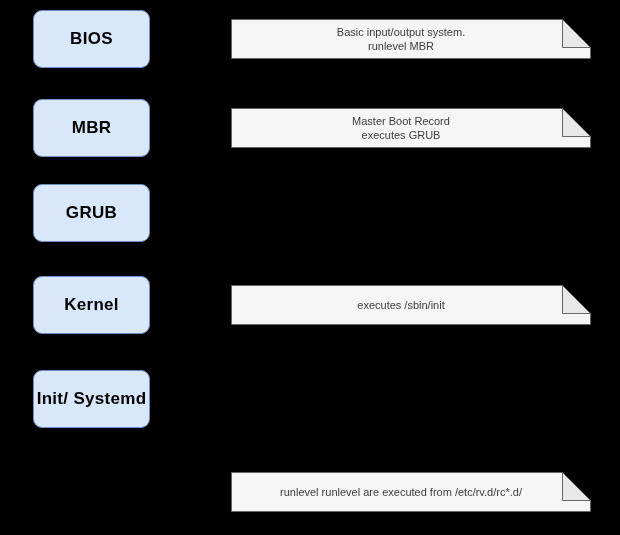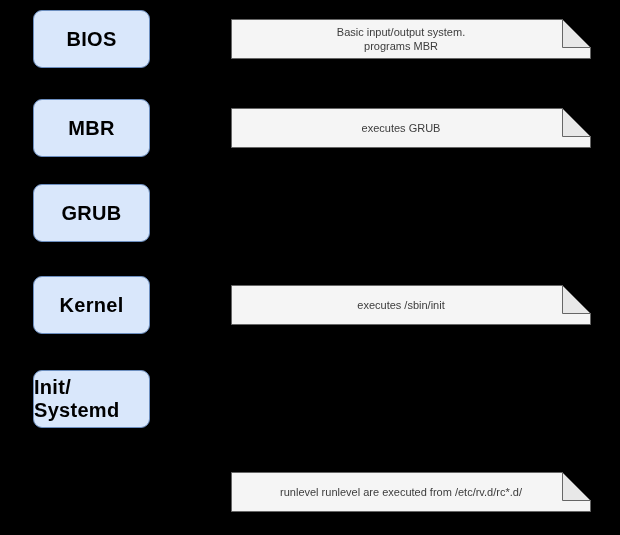--- a/index.html
+++ b/index.html
@@ -20,21 +20,21 @@
   }
   .stage-box {
     position: absolute;
     left: 33px; top: 0;
     width: 115px; height: 56px;
     background: #d9e7fb;
     border: 1px solid #6c8ebf;
     border-radius: 9px;
     display: flex; align-items: center; justify-content: center;
     color: #000000;
-    font-size: 20px; font-weight: bold;
+    font-size: 17px; font-weight: bold;
     letter-spacing: 0.3px;
     box-sizing: content-box;
   }
   .note {
     position: absolute;
     left: 231px; top: 9px;
     width: 360px; height: 48px;
   }
   .note svg { position: absolute; left: 0; top: 0; display: block; }
   .note svg .body-shape { stroke: #666666; stroke-width: 1; }
@@ -65,35 +65,36 @@
     <div class="stage-box">
       <span>BIOS</span>
     </div>
     <div class="note">
       <svg width="360" height="40" viewBox="0 0 360 40">
         <polygon class="body-shape" points="0.5,0.5 331.5,0.5 359.5,28.5 359.5,39.5 0.5,39.5" fill="#f5f5f5"></polygon>
         <path class="flap-shape" d="M331.5,0.5 L331.5,28.5 L359.5,28.5 Z" fill="#e8e8e8"></path>
       </svg>
       <div class="note-text">
         <span>Basic input/output system.</span>
-        <span>programs MBR</span>
+        <span>runlevel MBR</span>
       </div>
     </div>
   </div>
 
   <div class="row r1">
     <div class="stage-box">
       <span>MBR</span>
     </div>
     <div class="note">
       <svg width="360" height="40" viewBox="0 0 360 40">
         <polygon class="body-shape" points="0.5,0.5 331.5,0.5 359.5,28.5 359.5,39.5 0.5,39.5" fill="#f5f5f5"></polygon>
         <path class="flap-shape" d="M331.5,0.5 L331.5,28.5 L359.5,28.5 Z" fill="#e8e8e8"></path>
       </svg>
       <div class="note-text">
+        <span>Master Boot Record</span>
         <span>executes GRUB</span>
       </div>
     </div>
   </div>
 
   <div class="row r2">
     <div class="stage-box">
       <span>GRUB</span>
     </div>
   </div>

